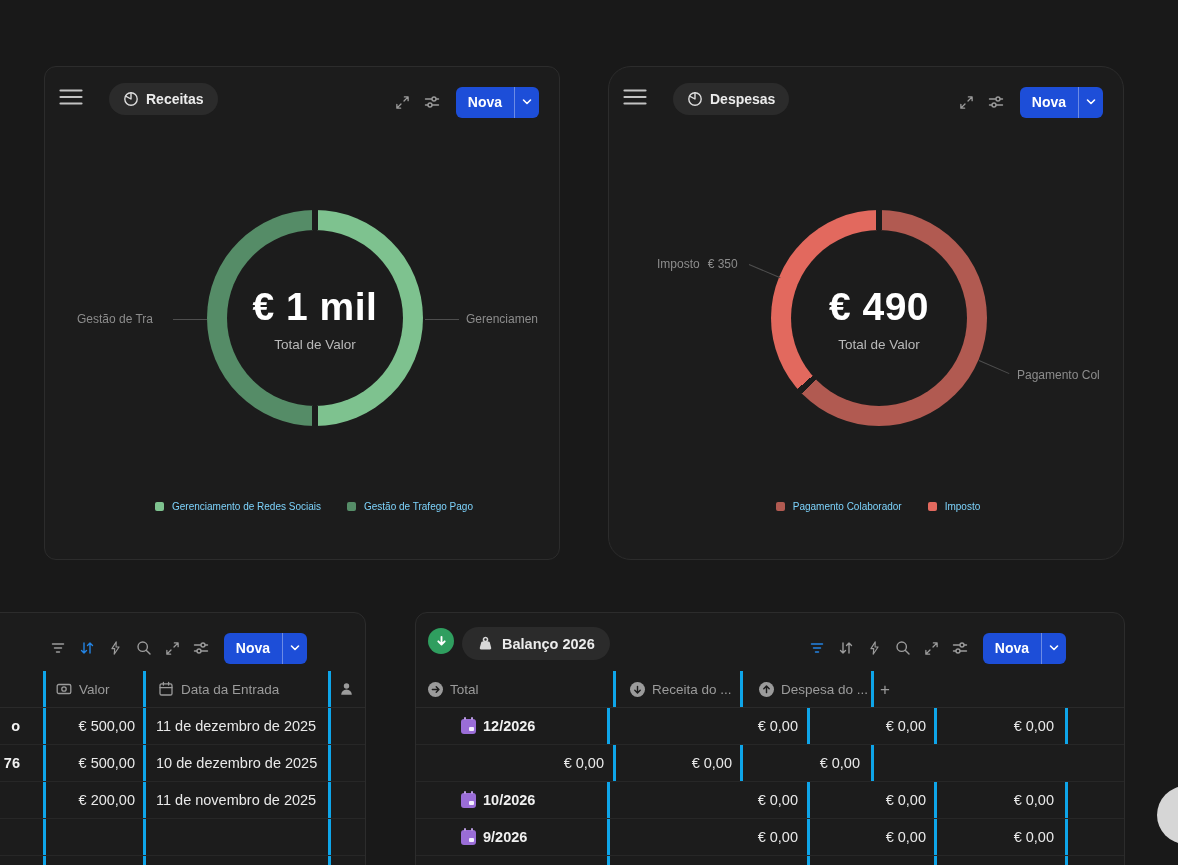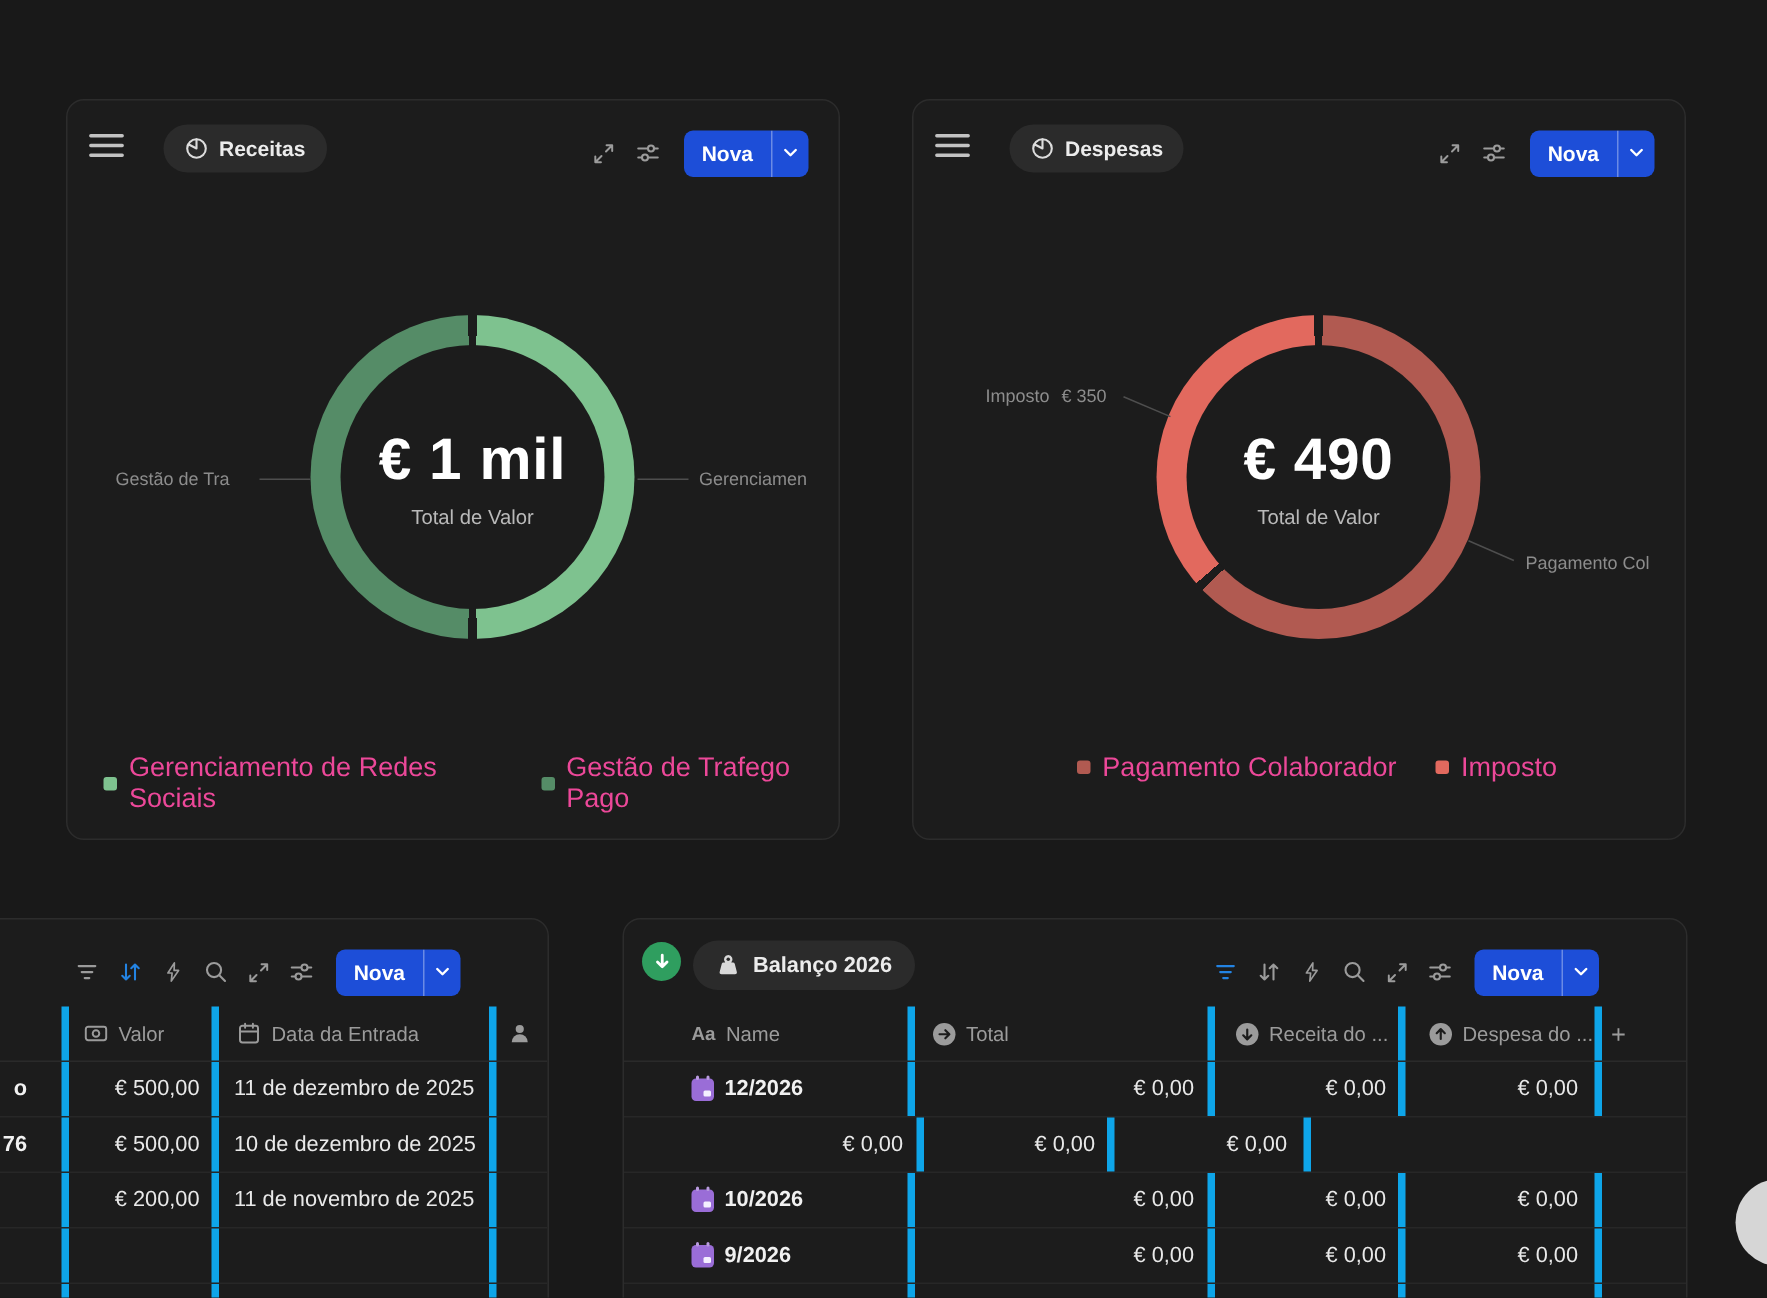--- a/index.html
+++ b/index.html
@@ -41,31 +41,31 @@
   .center-value{font-size:39px;font-weight:700;color:#fff;letter-spacing:.5px;}
   .center-sub{font-size:13.5px;color:#b9b9b9;margin-top:8px;}
   .callout{position:absolute;font-size:12px;color:#8c8c8c;white-space:nowrap;display:flex;gap:8px;}
   .conn{position:absolute;height:1px;background:#4e4e4e;transform-origin:0 50%;}
   .legend{
     position:absolute;left:0;right:0;top:434px;display:flex;justify-content:center;
     gap:26px;padding-left:24px;align-items:center;
   }
   .legend-item{display:flex;align-items:center;gap:8px;cursor:pointer;}
   .legend-swatch{width:9px;height:9px;border-radius:2px;flex:none;}
-  .legend-label{font-size:18px;color:#ec4899;}
+  .legend-label{font-size:10px;color:#7dd3fc;}
   
   .table-card{top:612px;height:292px;}
   .tbl-toolbar{position:absolute;top:19px;right:58px;display:flex;align-items:center;gap:13px;height:32px;}
   .tbl{position:absolute;left:0;right:0;top:58px;}
   .tbl-header{display:flex;height:36px;align-items:center;border-bottom:1px solid #2a2a2a;
     color:#9b9b9b;font-size:13.5px;}
   .tbl-row{display:flex;height:37px;align-items:center;border-bottom:1px solid #272727;
     font-size:14.5px;color:#e9e9e9;box-sizing:border-box;}
   .cell{display:flex;align-items:center;height:100%;box-sizing:border-box;}
-  .vline{border-right:5px solid #0ea5e9;}
+  .vline{border-right:3px solid #0ea5e9;}
   .hcell-ic{margin-right:7px;display:flex;color:#9b9b9b;}
   .icon-circle{width:15px;height:15px;border-radius:50%;background:#9b9b9b;display:flex;
     align-items:center;justify-content:center;flex:none;}
   
   .c-title{width:257px;justify-content:flex-end;padding-right:23px;font-weight:700;color:#f1f1f1;}
   .c-valor{width:100px;justify-content:flex-end;padding-right:8px;}
   .c-data{width:185px;padding-left:10px;}
   .c-person{flex:1;padding-left:8px;}
   .h-valor{width:100px;padding-left:10px;}
   .h-data{width:185px;padding-left:12px;}
@@ -167,21 +167,21 @@
       <span class="legend-swatch" style="background: rgb(126, 194, 143);"></span>
       <span class="legend-label">Gerenciamento de Redes Sociais</span>
     </span>
     <span class="legend-item">
       <span class="legend-swatch" style="background: rgb(85, 140, 103);"></span>
       <span class="legend-label">Gestão de Trafego Pago</span>
     </span>
   </div>
 </div>
 
-<div class="card chart-card" style="left:608px;">
+<div class="card chart-card" style="left:608px;border-radius:23px;">
   <div class="hamburger">
     <svg width="24" height="20" viewBox="0 0 24 20">
         <path d="M1.5 3.5h21M1.5 10h21M1.5 16.5h21" stroke="#c2c2c2" stroke-width="2.2" stroke-linecap="round"></path>
       </svg>
   </div>
   <div class="view-pill">
     <span class="ic" style="color:#dcdcdc;">
       <svg width="16" height="16" viewBox="0 0 16 16">
           <circle cx="8" cy="8" r="6.2" stroke="currentColor" stroke-width="1.4" fill="none"></circle>
           <path d="M8 8V1.8M8 8 2.6 5.2" stroke="currentColor" stroke-width="1.4" stroke-linecap="round"></path>
@@ -413,24 +413,20 @@
           <svg width="12" height="12" viewBox="0 0 12 12">
               <path d="M2.5 4 6 7.5 9.5 4" stroke="#fff" stroke-width="1.6" fill="none" stroke-linecap="round" stroke-linejoin="round"></path>
             </svg>
         </span>
       </span>
     </span>
   </div>
 
   <div class="tbl">
     <div class="tbl-header">
-      <span class="cell hb-name vline">
-        <span class="aa">Aa</span>
-        <span>Name</span>
-      </span>
       <span class="cell hb-total vline">
         <span class="icon-circle" style="margin-right:7px;">
           <svg width="9" height="9" viewBox="0 0 10 10">
               <path d="M1.5 5h7M5.8 2 8.8 5 5.8 8" stroke="#1c1c1c" stroke-width="1.6" fill="none" stroke-linecap="round" stroke-linejoin="round"></path>
             </svg>
         </span>
         <span>Total</span>
       </span>
       <span class="cell hb-receita vline">
         <span class="icon-circle" style="margin-right:7px;">

